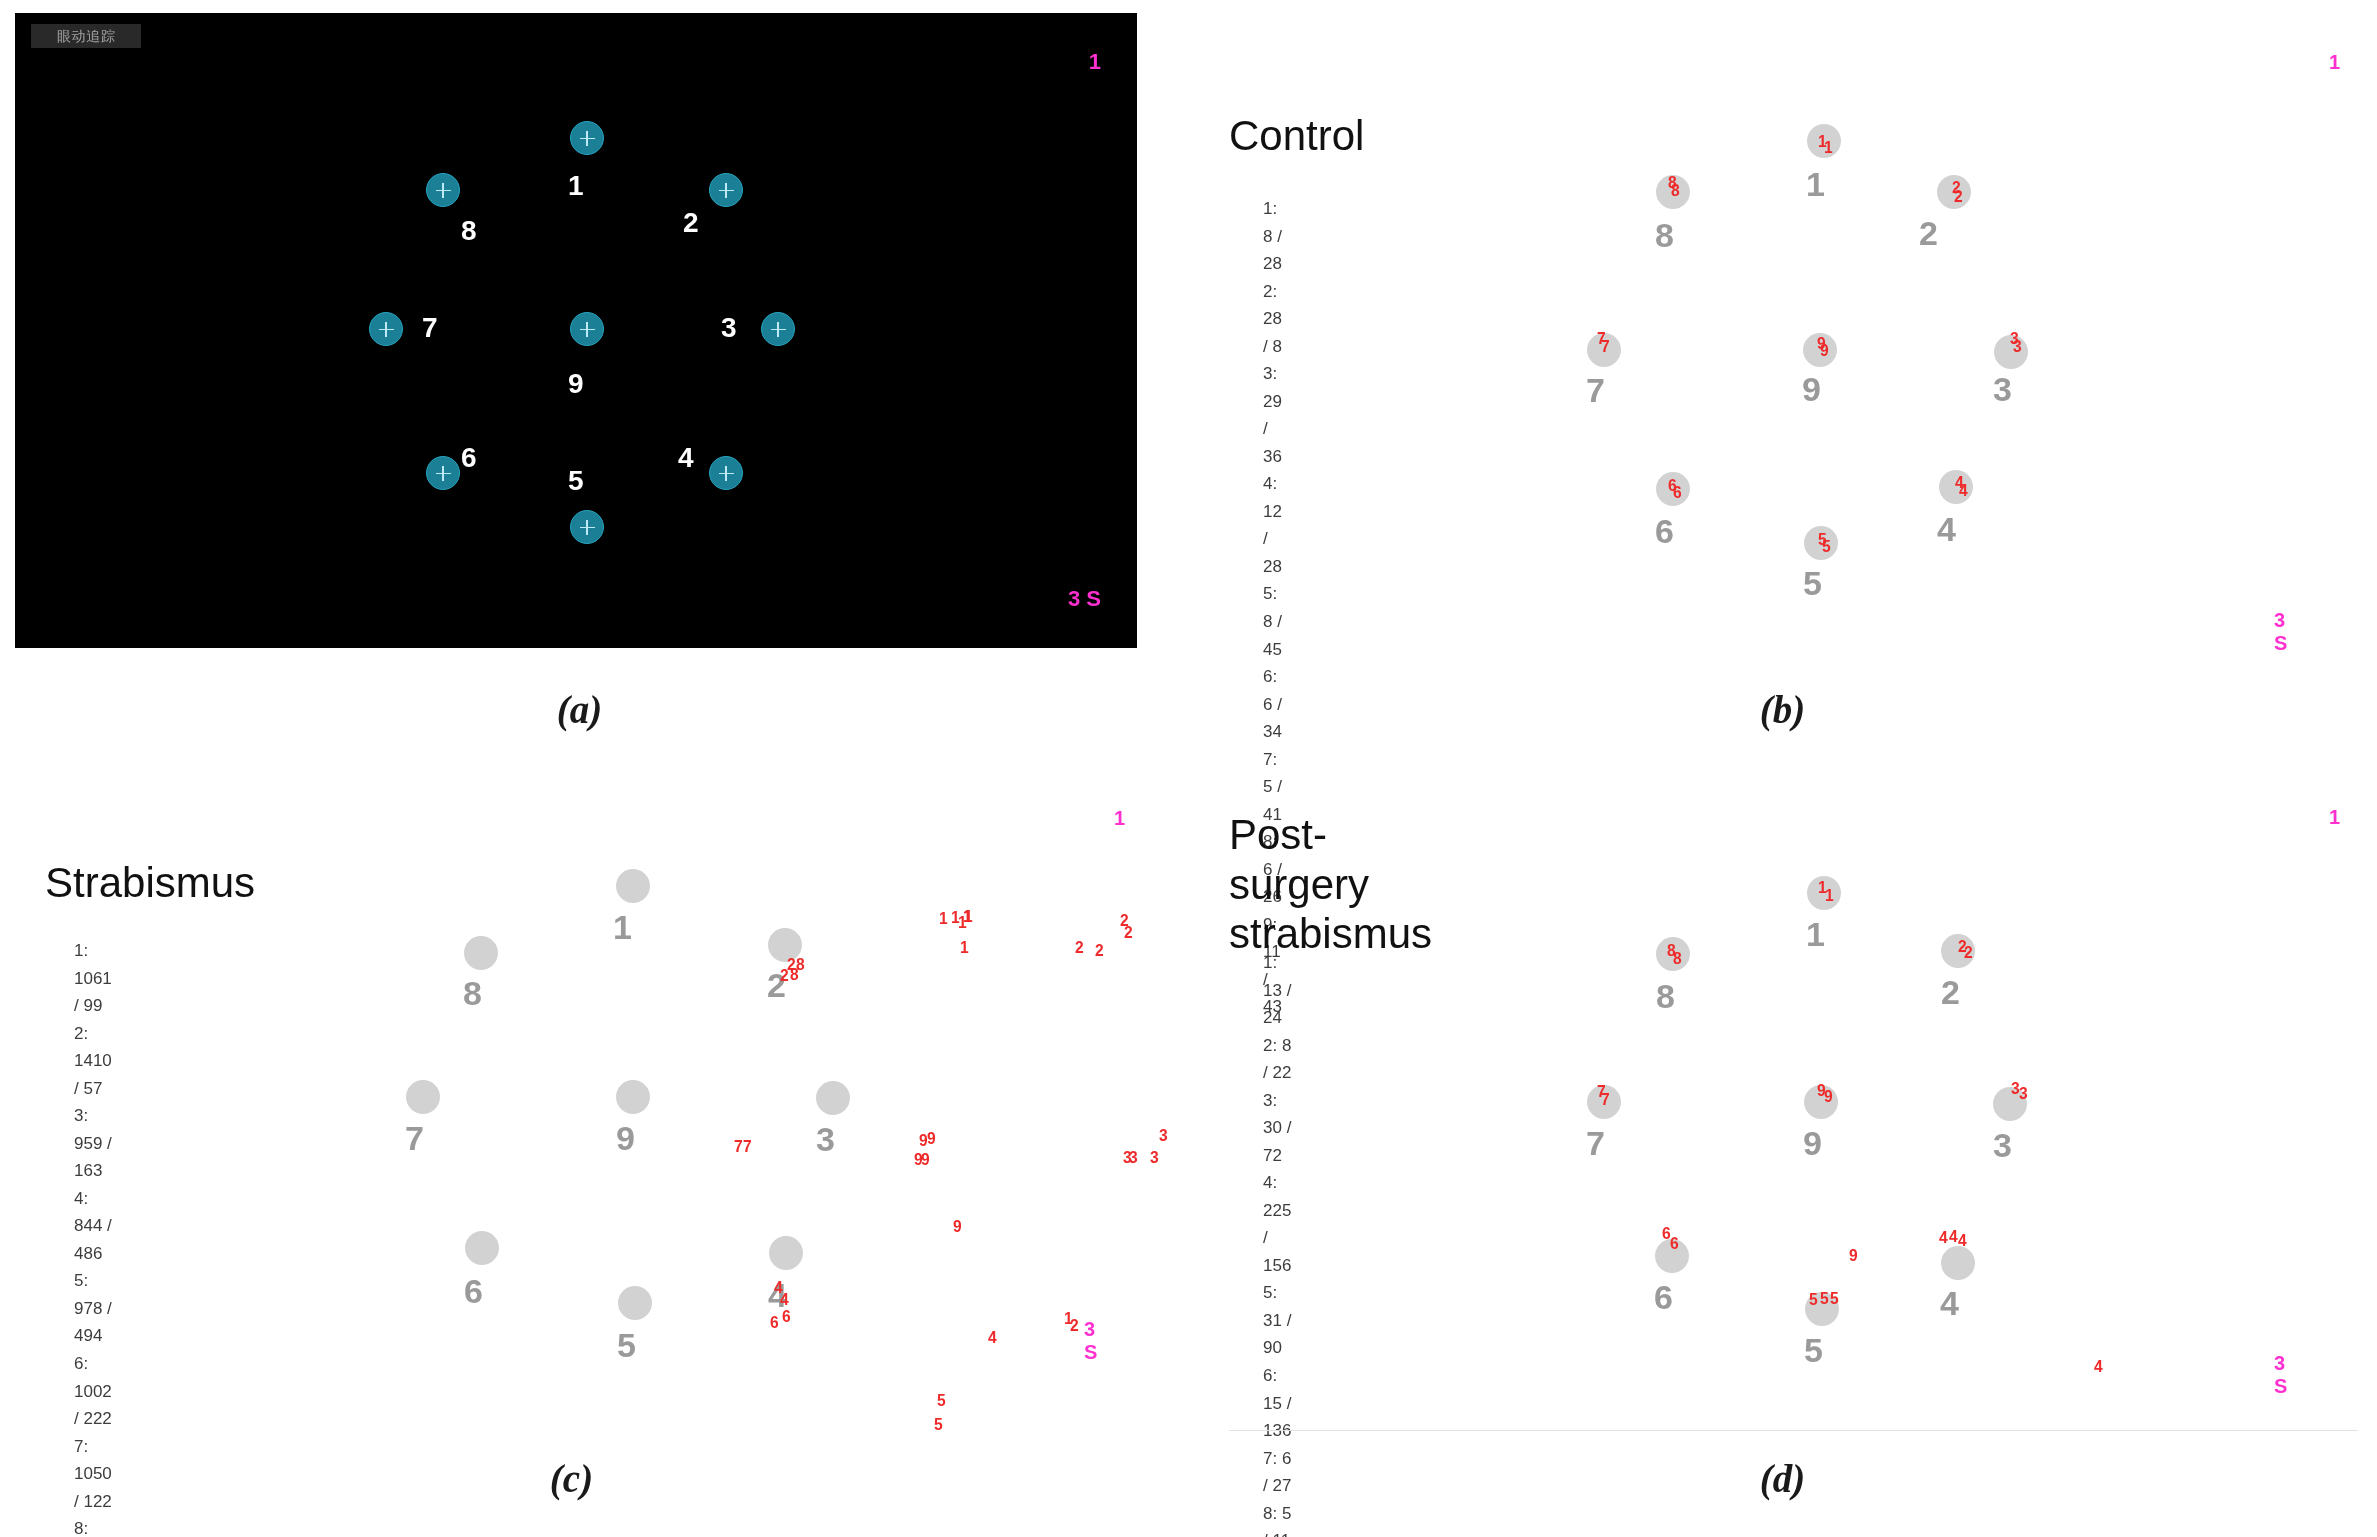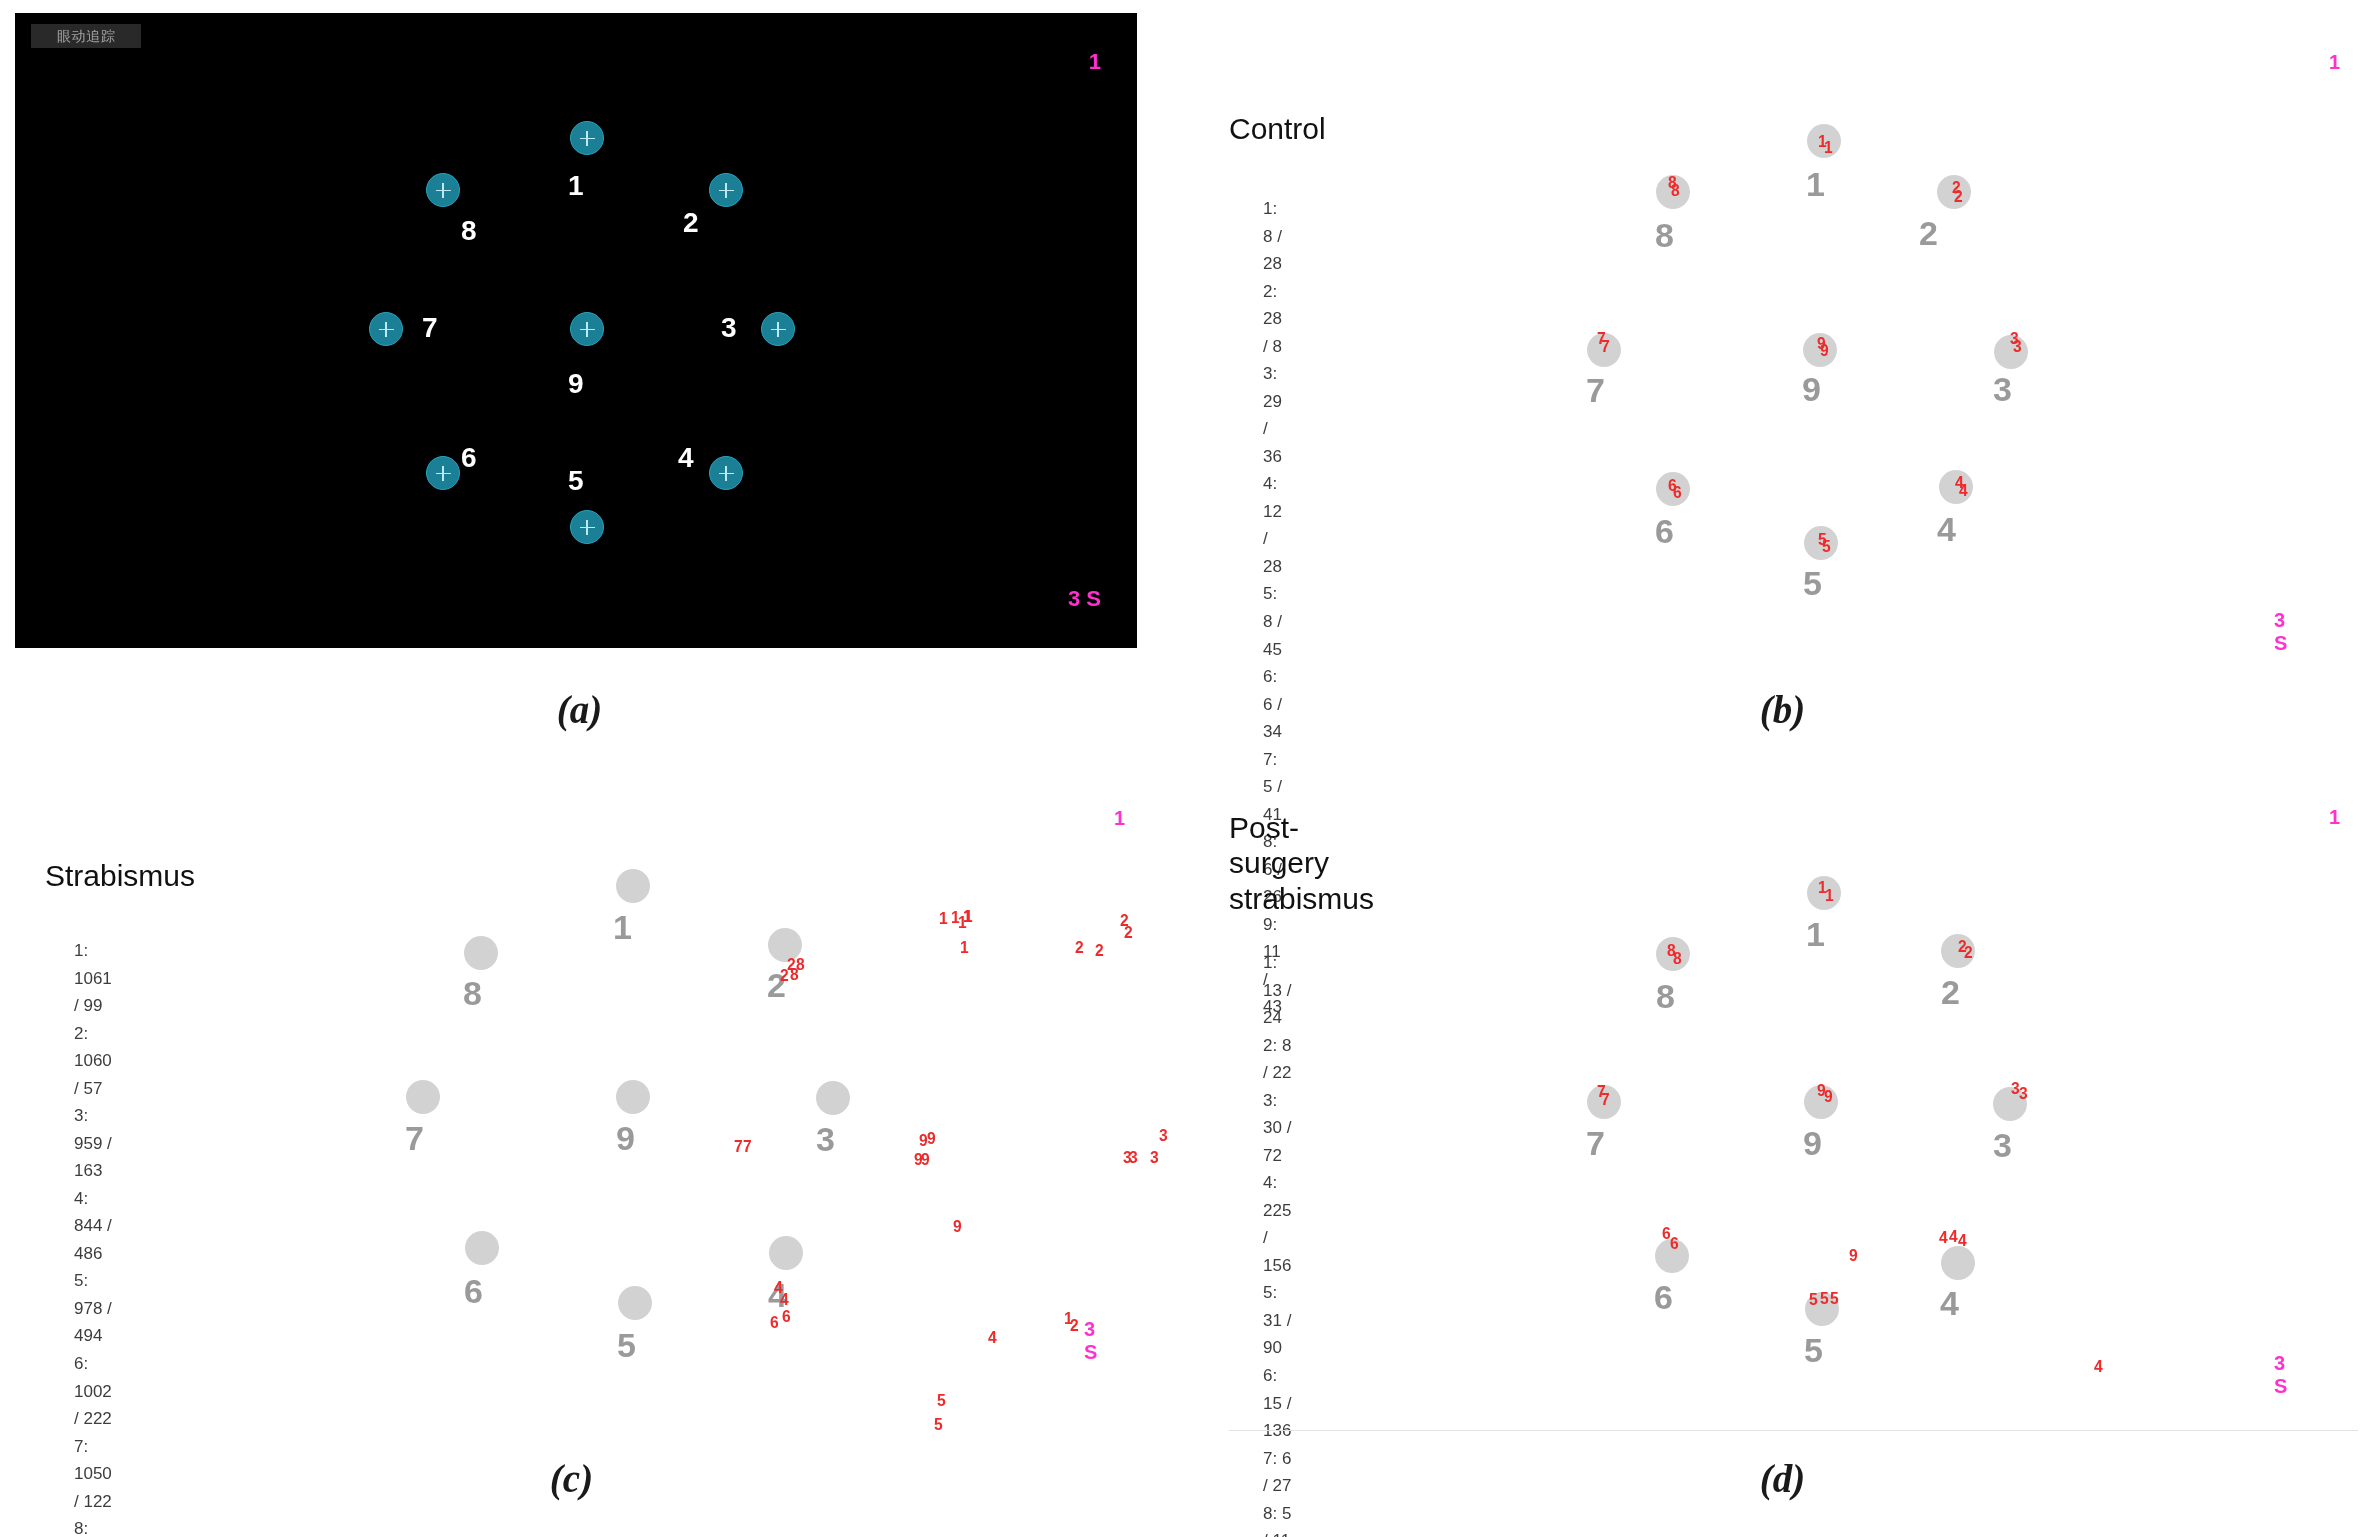--- a/index.html
+++ b/index.html
@@ -76,21 +76,21 @@
     position: absolute;
     color: #ff2fd0;
     font-size: 22px;
     font-weight: bold;
     font-family: "Liberation Sans", sans-serif;
   }
 
   
   .gaze-title {
     position: absolute;
-    font-size: 30px;
+    font-size: 42px;
     color: #111111;
     font-family: "Liberation Sans", sans-serif;
     line-height: 1.18;
     white-space: pre-line;
   }
   .stats-list {
     position: absolute;
     font-size: 17px;
     color: #3d3d3d;
     line-height: 1.62;
@@ -218,21 +218,21 @@
         <div class="red-mark" style="left: 1818px; top: 532px;">5</div>
         <div class="red-mark" style="left: 1822px; top: 539px;">5</div>
       </div>
     <div class="panel-caption" style="left:1723px; top:687px;">(b)</div>
   </div>
 
   <div class="panel" id="panel-c">
     <div class="gaze-title" style="left:45px; top:858px;">Strabismus</div>
     <div class="stats-list" id="panel-c-stats" style="left:74px; top:937px;">
         <div>1: 1061 / 99</div>
-        <div>2: 1060 / 57</div>
+        <div>2: 1410 / 57</div>
         <div>3: 959 / 163</div>
         <div>4: 844 / 486</div>
         <div>5: 978 / 494</div>
         <div>6: 1002 / 222</div>
         <div>7: 1050 / 122</div>
         <div>8: 1059 / 143</div>
       </div>
     <div class="magenta-small" style="left:1114px; top:807px;">1</div>
     <div class="magenta-small" style="left:1084px; top:1318px;">3 S</div>
     <div id="panel-c-dots">

